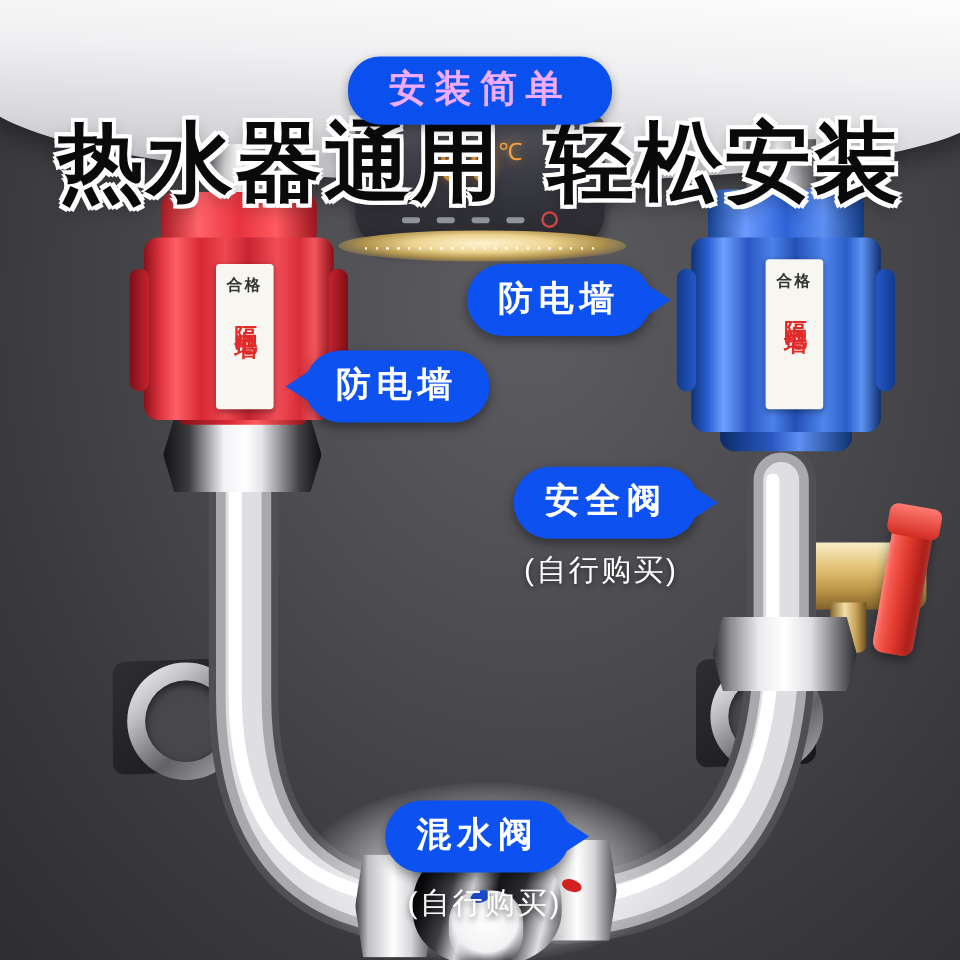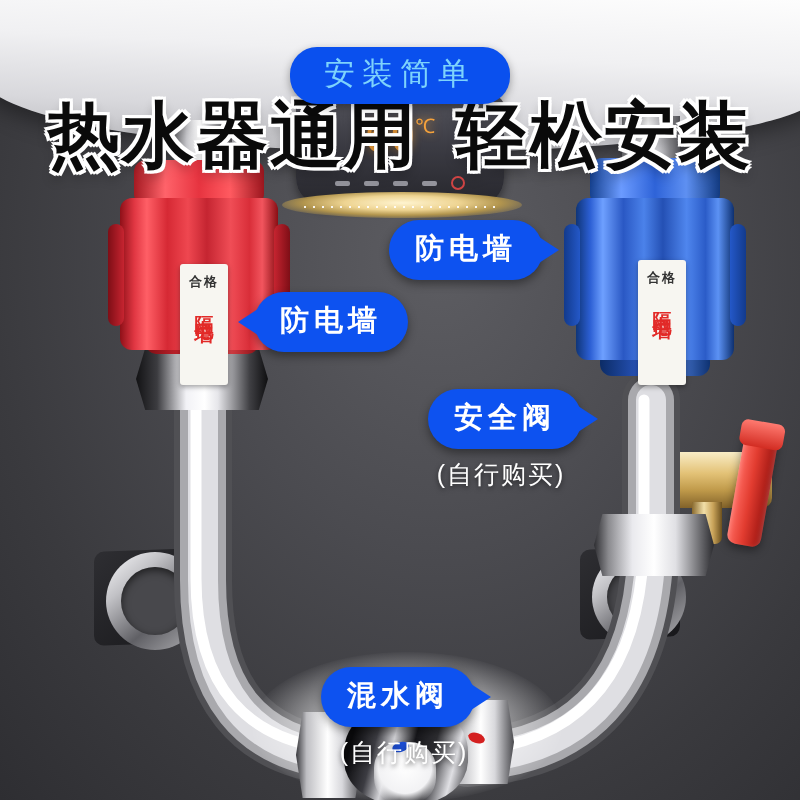--- a/index.html
+++ b/index.html
@@ -54,21 +54,21 @@
   .hot .lcollar{background:linear-gradient(90deg,#7e0e14,#d62934 40%,#ff5a60 60%,#8a1016);}
   .cold .collar{background:linear-gradient(90deg,#16418f,#6b9bff 24%,#2e63d8 50%,#5e90f2 74%,#123a80);}
   .cold .cbody{background:linear-gradient(90deg,#0f3578 0%,#2c5fd4 9%,#6ea0ff 17%,#2a58c4 30%,#4b82ea 43%,#2450b4 55%,#4f86ee 70%,#2b5cc8 82%,#5c92f4 90%,#0d3070 100%);}
   .cold .lcollar{background:linear-gradient(90deg,#0c2c66,#2a58c4 40%,#5e90f2 60%,#0e3272);}
   .cbody::before,.cbody::after{content:"";position:absolute;top:26px;width:16px;height:102px;border-radius:8px;}
   .hot .cbody::before{left:-12px;background:linear-gradient(90deg,#7e0e16,#c62430);}
   .hot .cbody::after{right:-12px;background:linear-gradient(90deg,#c62430,#7e0e16);}
   .cold .cbody::before{left:-12px;background:linear-gradient(90deg,#123a8c,#2458c8);}
   .cold .cbody::after{right:-12px;background:linear-gradient(90deg,#2458c8,#123a8c);}
   .sticker{position:absolute;z-index:7;background:#f7f6f1;border-radius:3px;text-align:center;
-    box-shadow:0 2px 5px rgba(0,0,0,.35);padding-top:9px;margin-top:44px;}
+    box-shadow:0 2px 5px rgba(0,0,0,.35);padding-top:9px;}
   .cert{font-size:13px;font-weight:700;color:#333;letter-spacing:2px;}
   .vband{margin-top:9px;display:inline-block;writing-mode:vertical-lr;text-orientation:upright;
     font-size:19px;font-weight:900;color:#e22a28;letter-spacing:4px;}
 
   
   .sv-body{position:absolute;left:634px;top:452px;width:138px;height:56px;z-index:3;border-radius:10px;
     background:linear-gradient(180deg,#f9edc6 0%,#e3c277 38%,#c09a4a 68%,#82622a 100%);}
   .sv-spout{position:absolute;left:692px;top:502px;width:30px;height:42px;z-index:3;border-radius:0 0 7px 7px;
     background:linear-gradient(90deg,#8a6a2e,#f2dfa8 40%,#caa45a 70%,#6e521f);}
   .sv-handle{position:absolute;left:736px;top:428px;width:34px;height:118px;z-index:3;border-radius:9px;
@@ -100,21 +100,21 @@
     box-shadow:0 4px 10px rgba(0,0,0,.4);}
   .pill.pr::after{content:"";position:absolute;right:-16px;top:50%;transform:translateY(-50%);
     border:13px solid transparent;border-left:20px solid #0d52f0;border-right:0;}
   .pill.pl::before{content:"";position:absolute;left:-16px;top:50%;transform:translateY(-50%);
     border:13px solid transparent;border-right:20px solid #0d52f0;border-left:0;}
   .sub{margin-top:9px;color:#fff;font-size:25px;letter-spacing:2px;text-align:center;
     text-shadow:0 2px 5px rgba(0,0,0,.55);}
 
   
   .badge{position:absolute;left:50%;top:47px;transform:translateX(-50%);z-index:9;
-    background:#0a50ee;color:#7dd3fc;font-size:31px;font-weight:400;letter-spacing:7px;
+    background:#0a50ee;color:#f0abfc;font-size:31px;font-weight:700;letter-spacing:7px;
     padding:6px 34px 9px;border-radius:27px;box-shadow:0 3px 9px rgba(0,0,0,.35);}
   .title{position:absolute;left:0;right:0;top:88px;z-index:9;text-align:center;
     font-size:72px;font-weight:800;color:#0a0a0a;letter-spacing:2px;word-spacing:16px;
     text-shadow:-3px -3px 0 #fff,0 -3px 0 #fff,3px -3px 0 #fff,-3px 0 0 #fff,3px 0 0 #fff,
                 -3px 3px 0 #fff,0 3px 0 #fff,3px 3px 0 #fff,0 7px 12px rgba(0,0,0,.3);}
 </style>
 </head>
 <body>
 
 <div class="stage">

